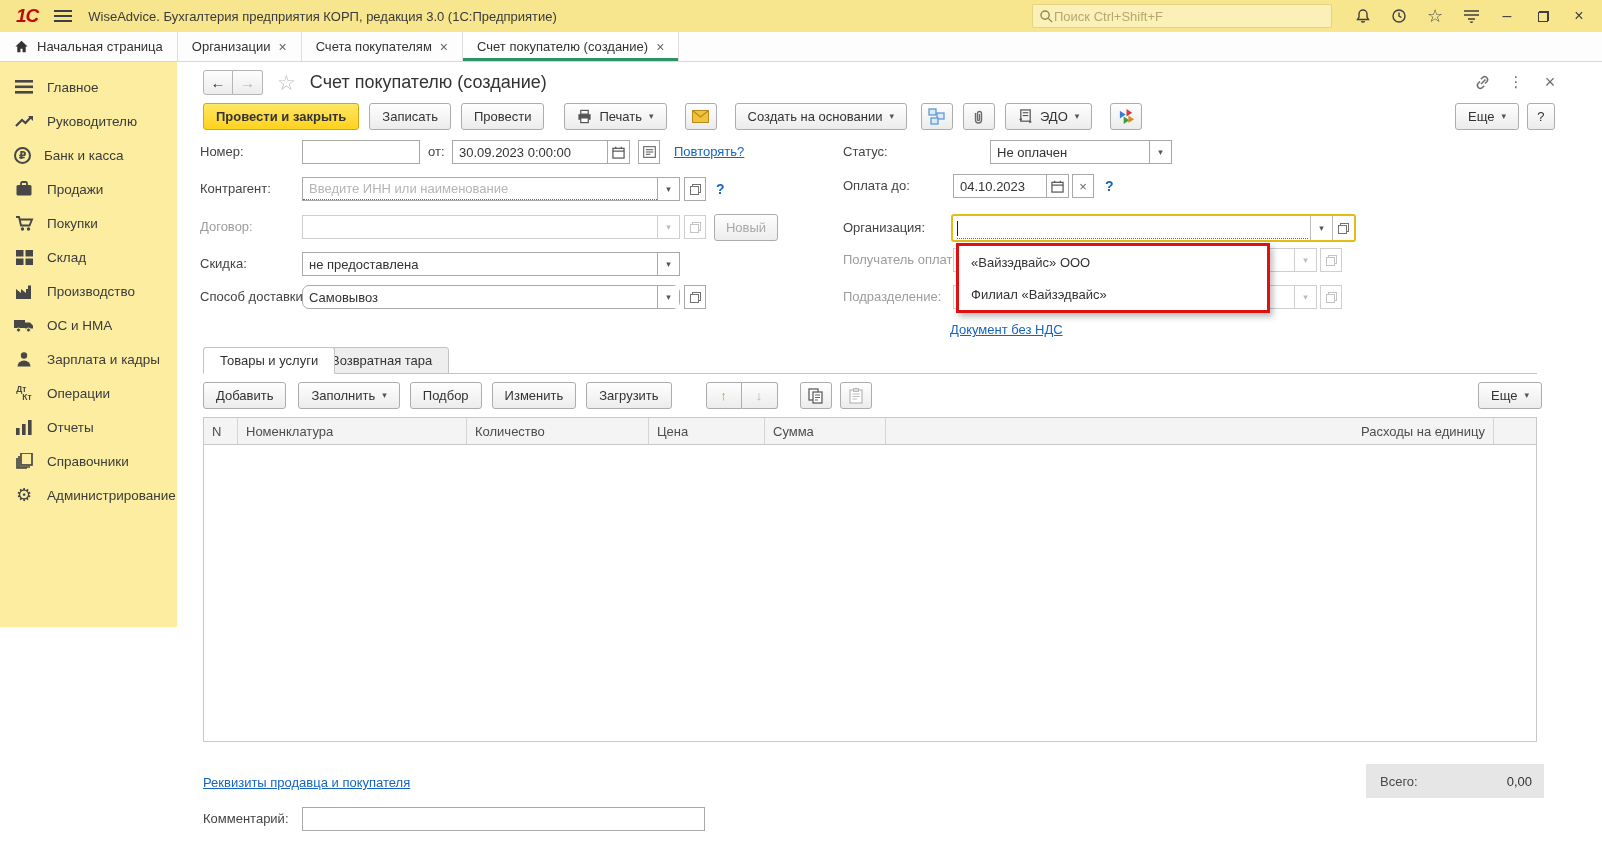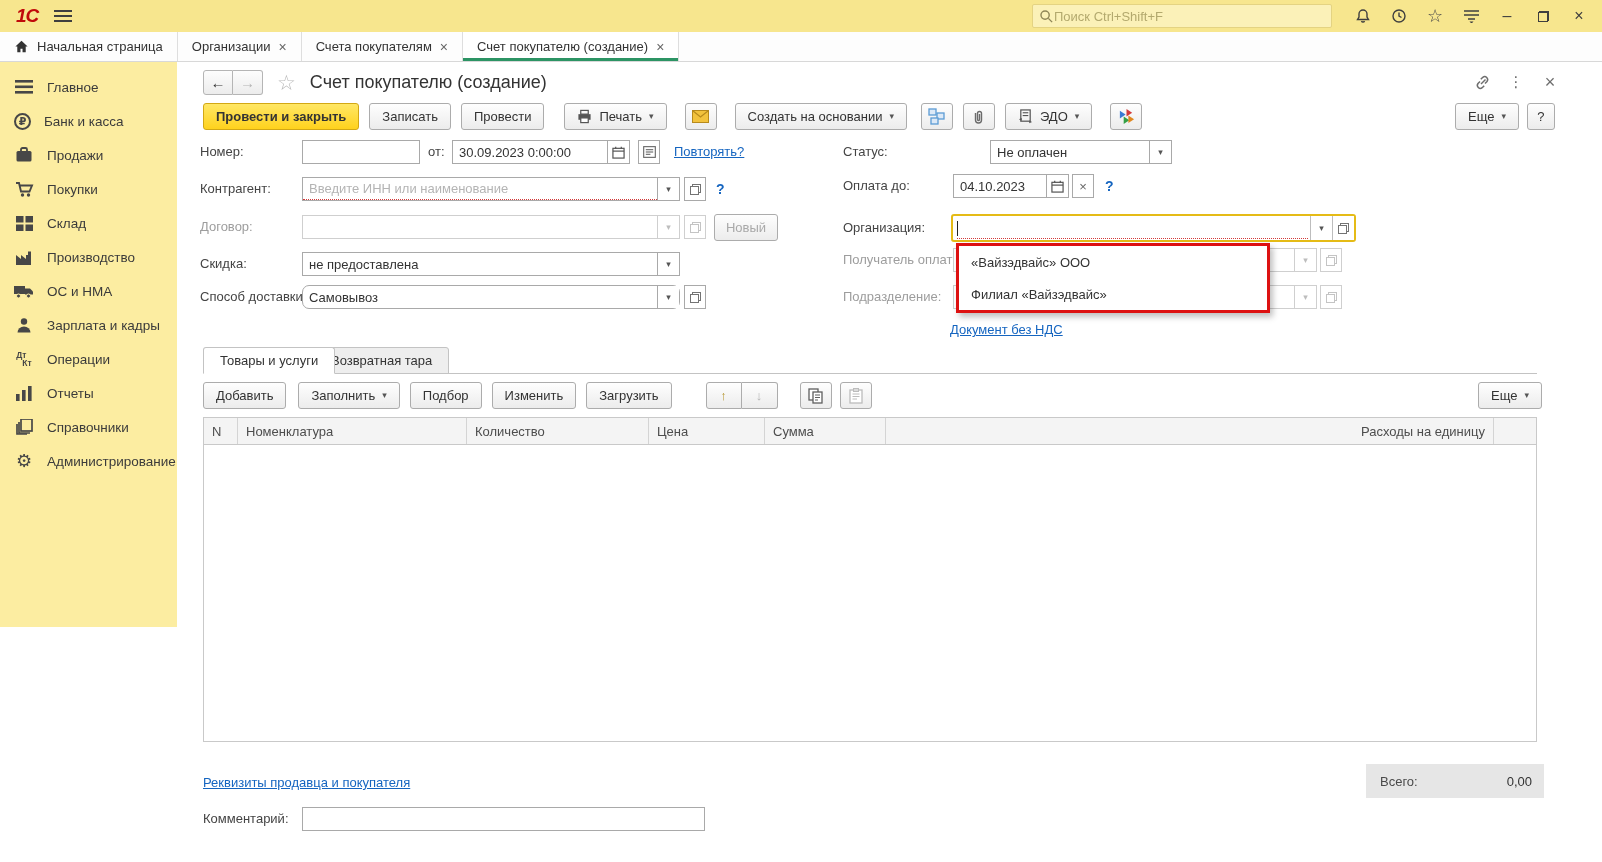--- a/index.html
+++ b/index.html
@@ -106,20 +106,21 @@
 
 <div class="window">
 
   <div class="titlebar">
     <span class="logo-1c">1С</span>
     <span class="hamburger">
         <span></span>
         <span></span>
         <span></span>
       </span>
+    <span class="app-title">WiseAdvice. Бухгалтерия предприятия КОРП, редакция 3.0  (1С:Предприятие)</span>
     <div class="tb-search">
       <svg class="mag" width="15" height="15" viewBox="0 0 16 16">
           <circle cx="6.5" cy="6.5" r="4.4" fill="none" stroke="#8f8657" stroke-width="1.5"></circle>
           <line x1="10" y1="10" x2="14" y2="14" stroke="#8f8657" stroke-width="1.5"></line>
         </svg>
       <input placeholder="Поиск Ctrl+Shift+F" style="">
     </div>
     <div class="tb-icons">
       <span class="tb-ic">
         <svg width="16" height="16" viewBox="0 0 16 16">
@@ -178,20 +179,29 @@
   <div class="sidebar">
     <div class="side-item">
       <span class="side-ic">
           <svg width="18" height="14" viewBox="0 0 18 14">
             <rect x="0" y="0" width="18" height="2.6" fill="#474747"></rect>
             <rect x="0" y="5.5" width="18" height="2.6" fill="#474747"></rect>
             <rect x="0" y="11" width="18" height="2.6" fill="#474747"></rect>
           </svg>
         </span>
       <span>Главное</span>
+    </div>
+    <div class="side-item">
+      <span class="side-ic">
+          <svg width="19" height="16" viewBox="0 0 19 16">
+            <path d="M1 13 L7 7 l3.5 3 L16 4" fill="none" stroke="#474747" stroke-width="2.2"></path>
+            <path d="M13 3 h5 v5 z" fill="#474747"></path>
+          </svg>
+        </span>
+      <span>Руководителю</span>
     </div>
     <div class="side-item">
       <span class="side-ic" style="border:2px solid #474747;border-radius:50%;width:17px;height:17px;font-weight:bold;font-size:11px;">
           <span>₽</span>
         </span>
       <span>Банк и касса</span>
     </div>
     <div class="side-item">
       <span class="side-ic">
           <svg width="18" height="16" viewBox="0 0 18 16">

